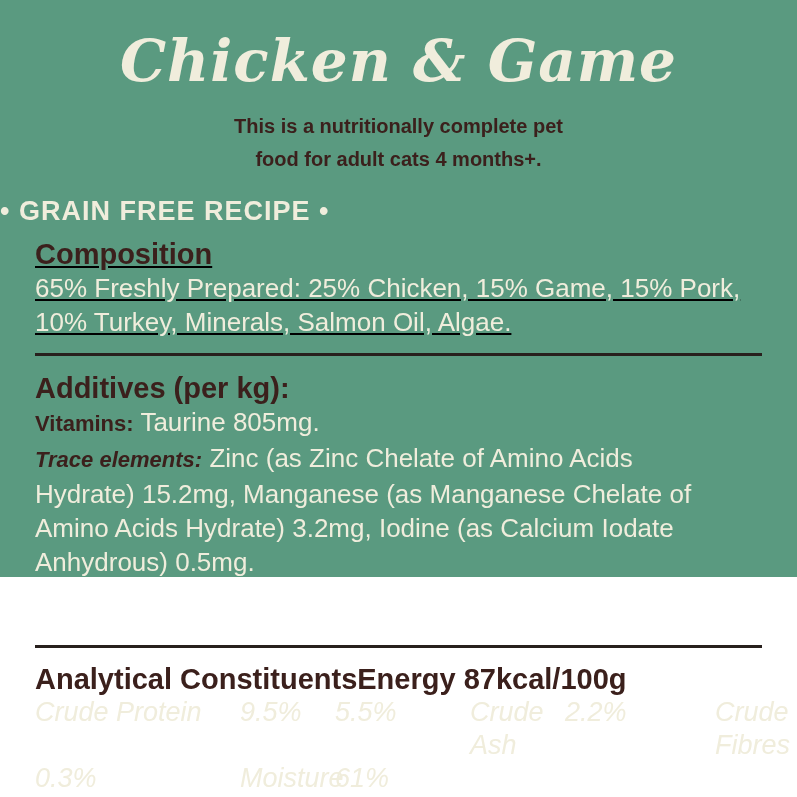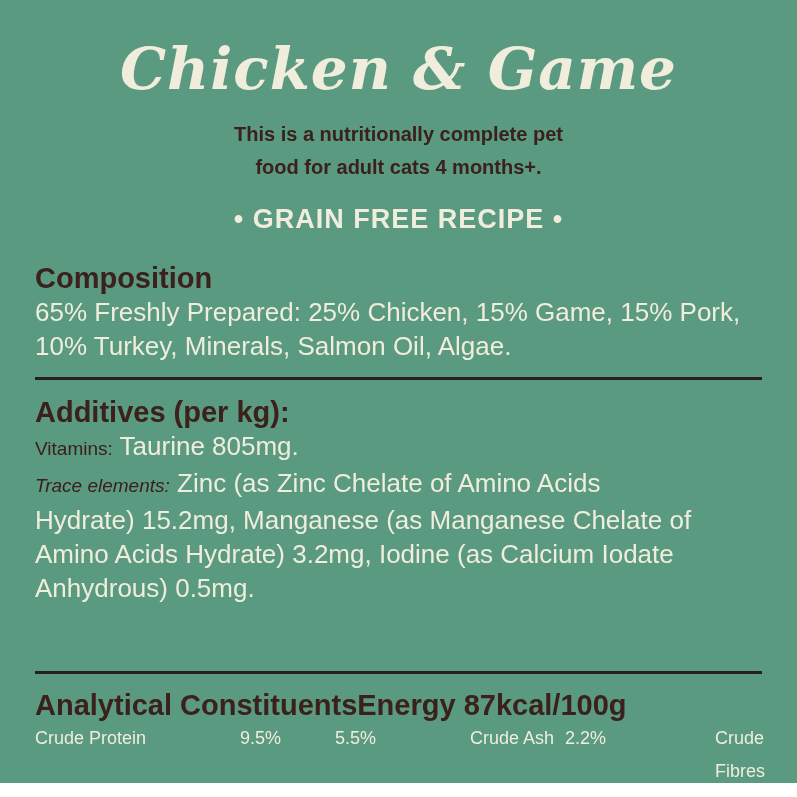--- a/index.html
+++ b/index.html
@@ -9,23 +9,23 @@
     --rule: #28201d;
   }
   * { margin: 0; padding: 0; box-sizing: border-box; }
   html, body { width: 797px; height: 797px; }
   body {
     font-family: "Liberation Sans", sans-serif;
     overflow: hidden;
   }
   .label {
     width: 797px;
-    height: 783px;
+    height: 577px;
     background: var(--bg);
-    padding-top: 34px;
+    padding-top: 26px;
     position: relative;
   }
   .title {
     font-family: "DejaVu Serif", serif;
     font-style: italic;
     font-weight: bold;
     font-size: 58px;
     line-height: 70px;
     color: var(--cream);
     text-align: center;
@@ -34,65 +34,66 @@
   .subtitle {
     margin-top: 14px;
     text-align: center;
     color: var(--brown);
     font-weight: bold;
     font-size: 20px;
     line-height: 33px;
   }
   .badge {
     margin-top: 20px;
-    text-align: center;
+    text-align: left;
     color: var(--cream);
     font-weight: bold;
     font-size: 27px;
     letter-spacing: 1px;
   }
   .section {
     padding: 0 35px;
   }
-  .comp-section { margin-top: 26px; }
+  .comp-section { margin-top: 10px; text-decoration: underline; }
   .heading {
     color: var(--brown);
     font-weight: bold;
     font-size: 29px;
     line-height: 34px;
   }
   .body-text {
     color: var(--cream);
     font-size: 26px;
     line-height: 34px;
   }
   .rule {
     border: none;
     border-top: 3px solid var(--rule);
     margin: 14px 35px 0 35px;
   }
   .rule-2 { margin-top: 66px; }
   .add-section { margin-top: 15px; }
   .inline-label {
     color: var(--brown);
-    font-weight: normal;
-    font-size: 19px;
+    font-weight: bold;
+    font-size: 22px;
   }
   .inline-label.italic { font-style: italic; }
   .analytical-section { margin-top: 14px; }
   .analytical-header {
     display: flex;
     align-items: baseline;
   }
   .analytical-grid {
     display: grid;
     grid-template-columns: 205px 95px 135px 95px 150px 47px;
     color: var(--cream);
-    font-size: 18px;
+    font-size: 27px;
     line-height: 33px;
+    font-style: italic;
   }
 </style>
 </head>
 <body>
 
 <div class="label">
 
   <div class="title">Chicken &amp; Game</div>
 
   <div class="subtitle">

